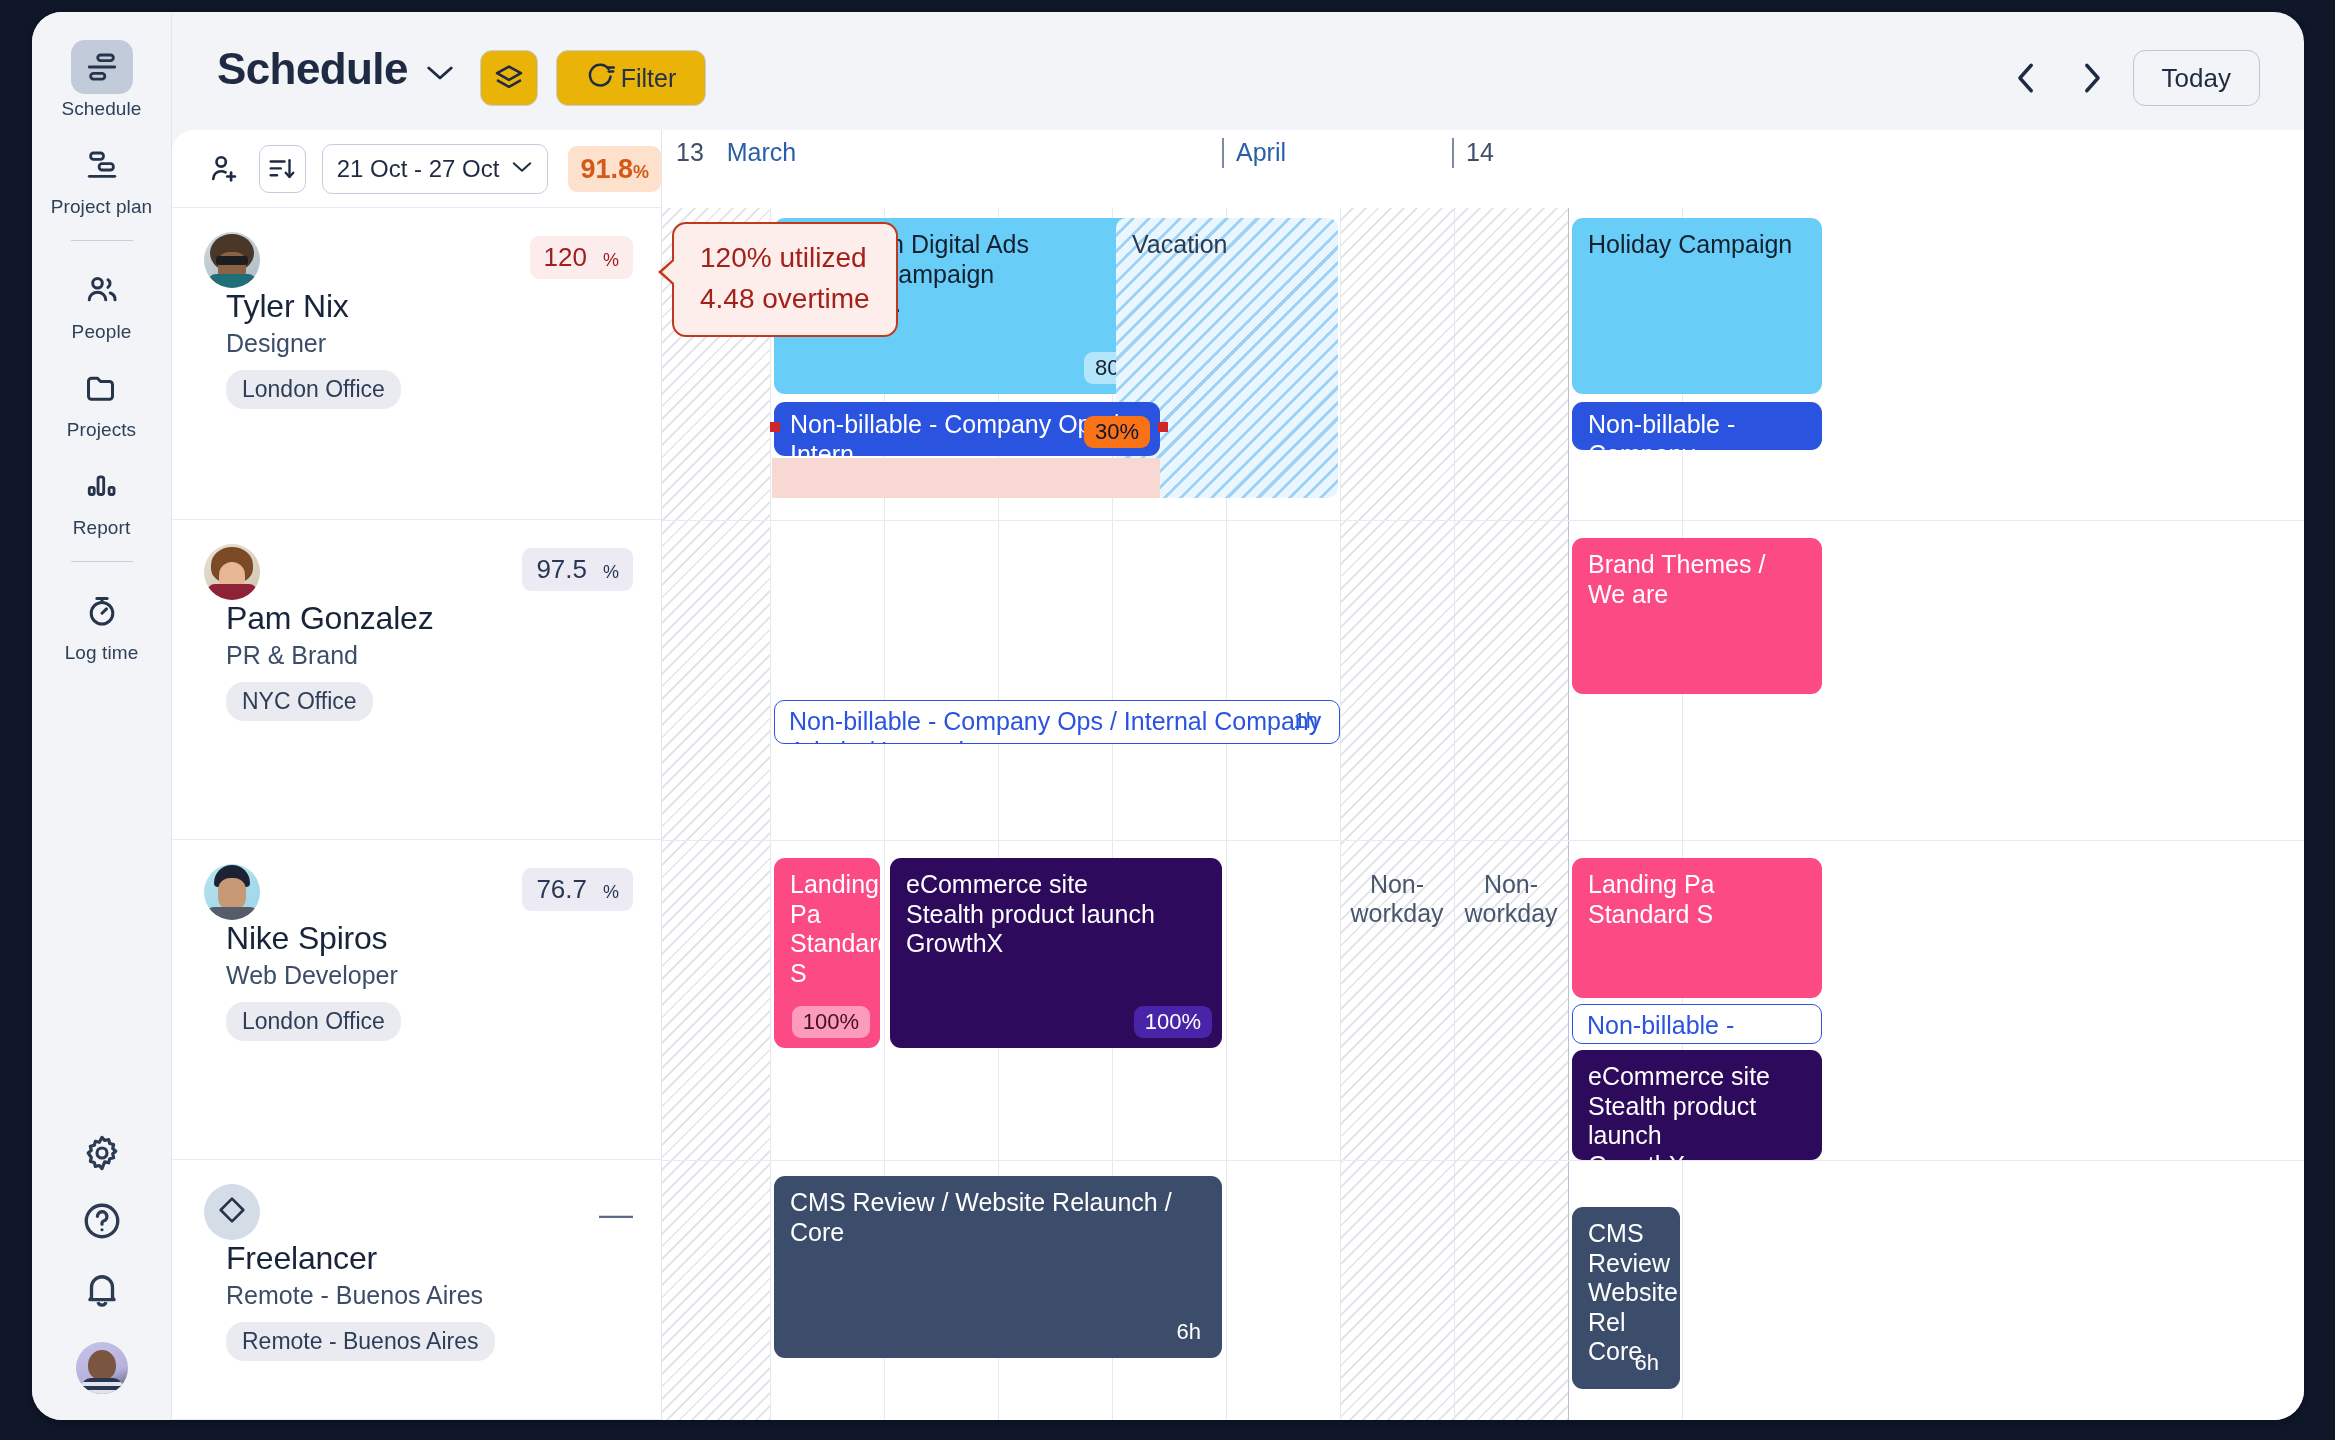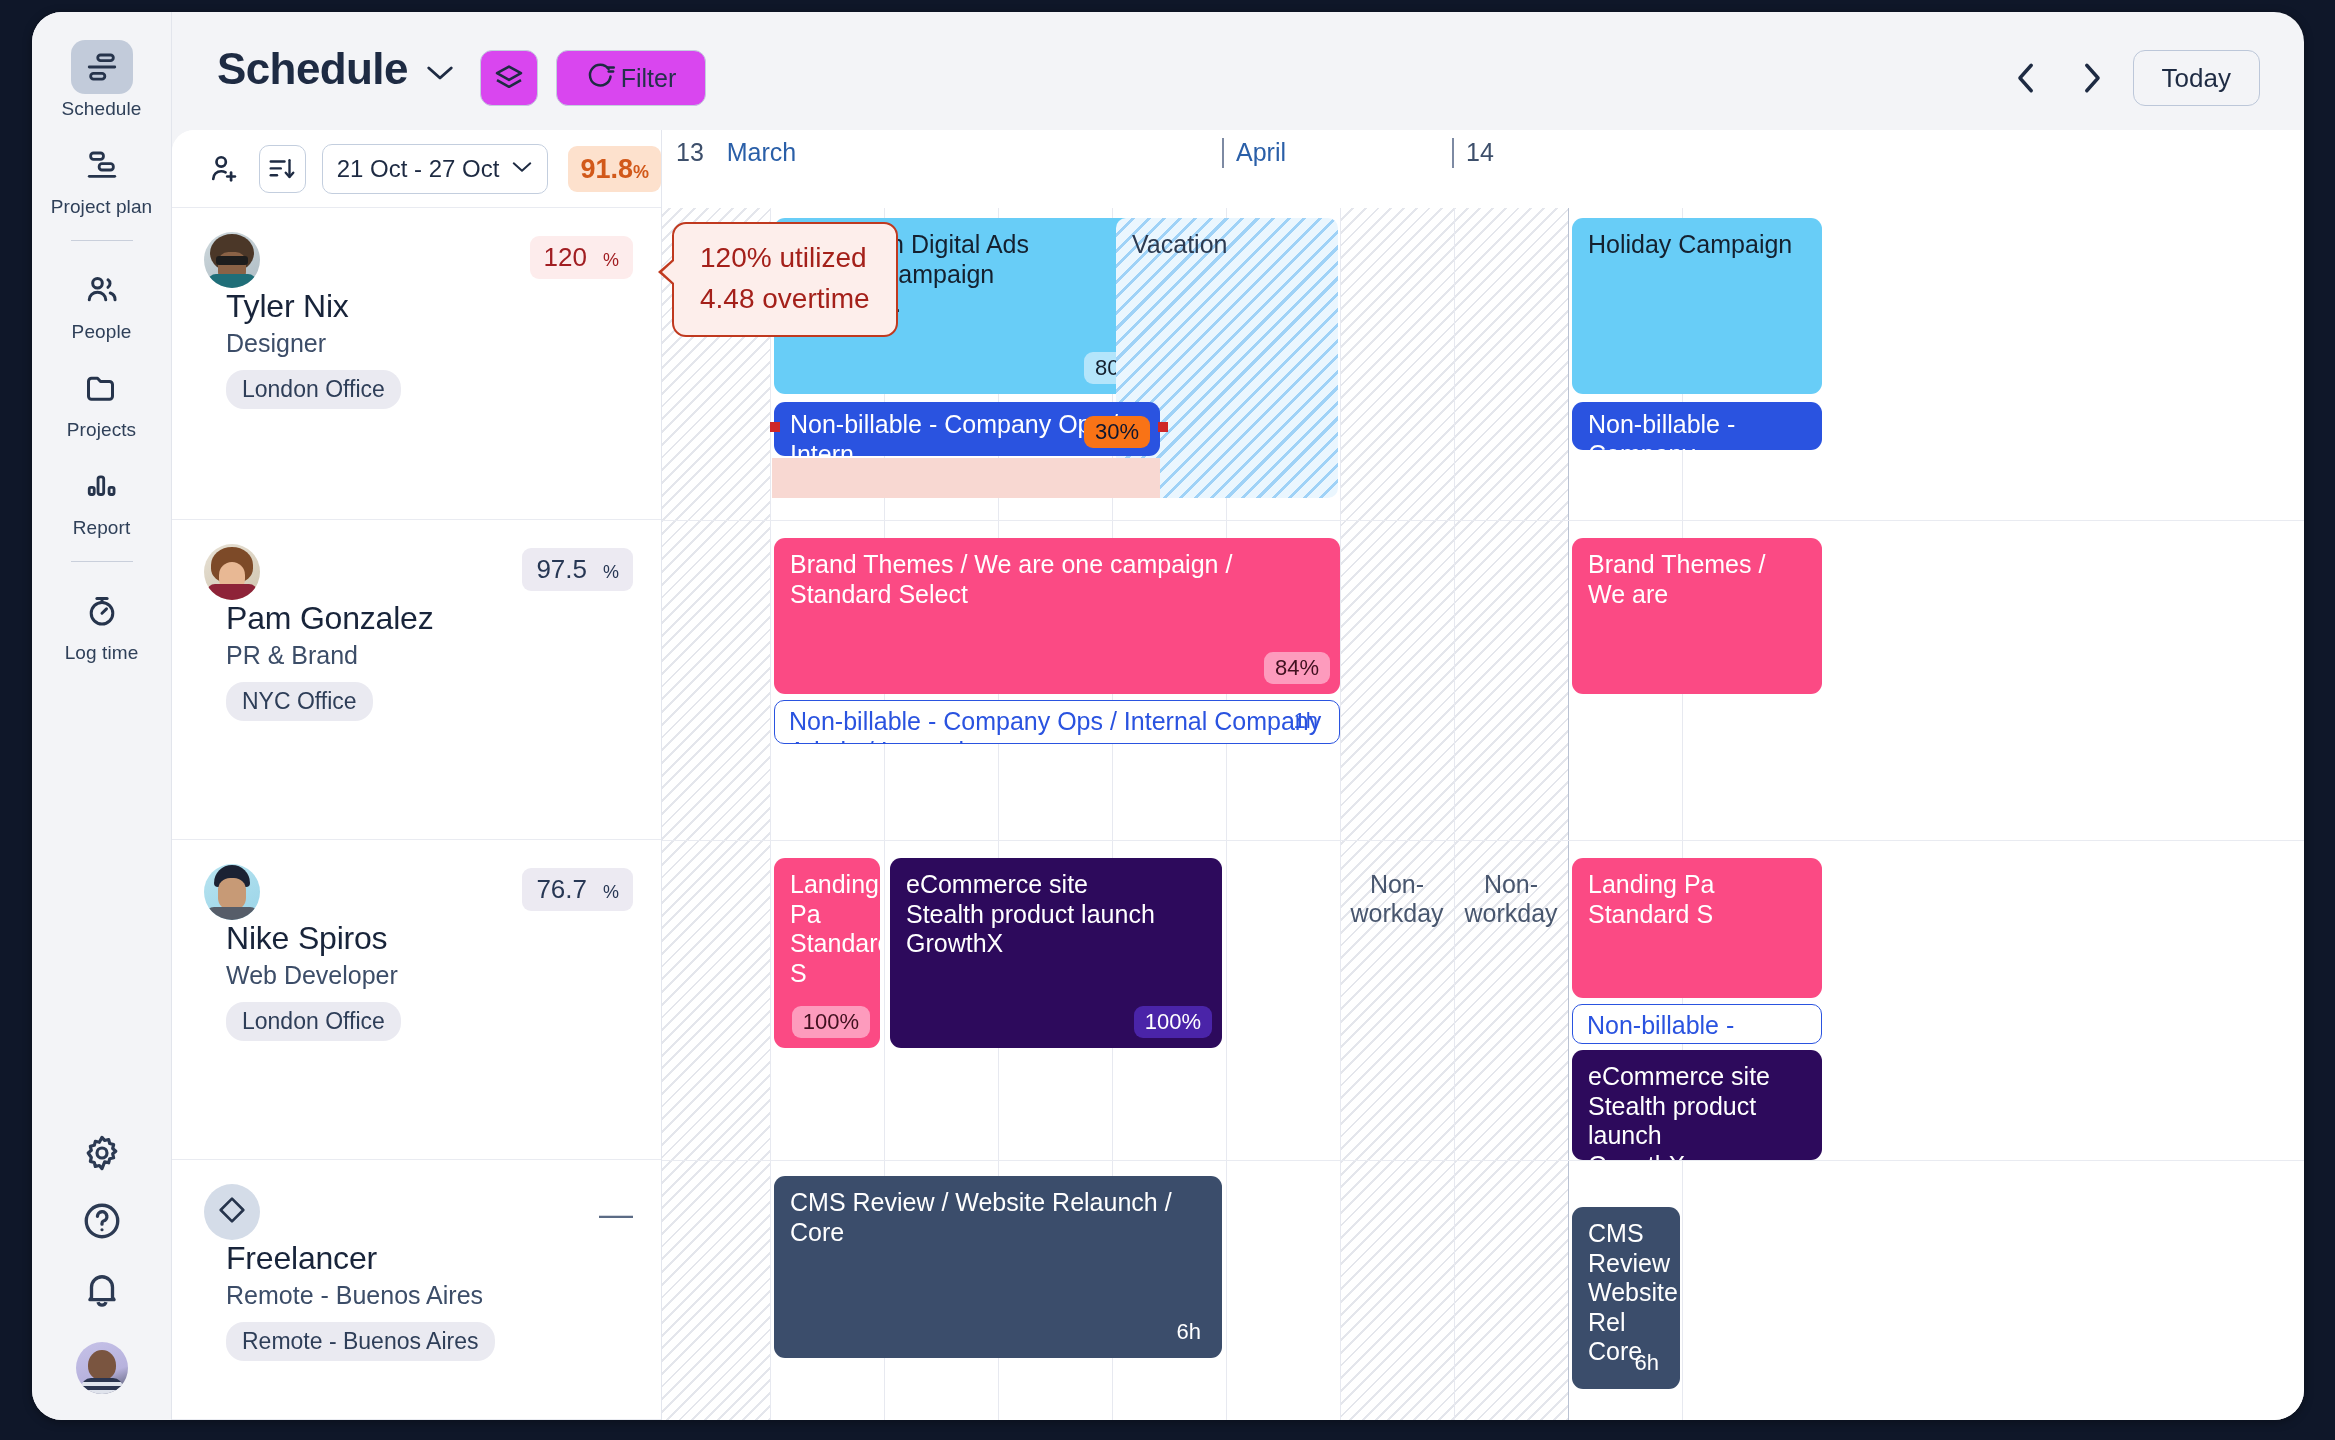--- a/index.html
+++ b/index.html
@@ -59,21 +59,21 @@
   #topbar {
     position: absolute; left: 140px; top: 0; right: 0; height: 118px;
   }
   #page-title {
     position: absolute; left: 45px; top: 32px;
     font-size: 44px; font-weight: 700; color: #1e2b43; letter-spacing: -.6px;
   }
   #title-caret { position:absolute; left: 253px; top: 52px; cursor:pointer; }
   .tb-btn {
     position: absolute; top: 38px; height: 56px;
-    background: #d946ef; border: 1px solid #c3cede; border-radius: 12px;
+    background: #eab308; border: 1px solid #c3cede; border-radius: 12px;
     display: flex; align-items: center; justify-content: center; gap: 4px;
     cursor: pointer;
   }
   #layers-btn { left: 308px; width: 58px; }
   #filter-btn { left: 384px; width: 150px; padding: 0 16px; }
   #filter-label { font-size: 25px; color: #24314a; }
   #nav-right { position:absolute; right: 44px; top: 38px; display:flex; align-items:center; gap: 20px; }
   .chev-btn { width: 44px; height: 44px; display:flex; align-items:center; justify-content:center; cursor:pointer; }
   #today-btn {
     height: 56px; padding: 0 28px; border: 1px solid #bcc7d9; border-radius: 12px;
@@ -526,24 +526,20 @@
 
         <div class="ev blue onebar" style="left:112px; top:194px; width:386px; height:54px;">
           <div class="ev-title">Non-billable - Company Ops / Intern</div>
           <div class="badge">30%</div>
         </div>
         <div class="edge-dot" style="left:108px; top:214px;"></div>
         <div class="edge-dot" style="left:496px; top:214px;"></div>
 
         <div class="pink-band" style="left:110px; top:250px; width:388px; height:40px;"></div>
 
-        <div class="ev pink" style="left:112px; top:330px; width:566px; height:156px;">
-          <div class="ev-title">Brand Themes / We are one campaign / Standard Select</div>
-          <div class="badge">84%</div>
-        </div>
 
         <div class="ev outline" style="left:112px; top:492px; width:566px; height:44px;">
           <div class="ev-title">Non-billable - Company Ops / Internal Company Admin / Internal</div>
           <div class="badge">1h</div>
         </div>
 
         <div class="ev pink" style="left:112px; top:650px; width:106px; height:190px;">
           <div class="ev-title">Landing Pa
 Standard S</div>
           <div class="badge">100%</div>

